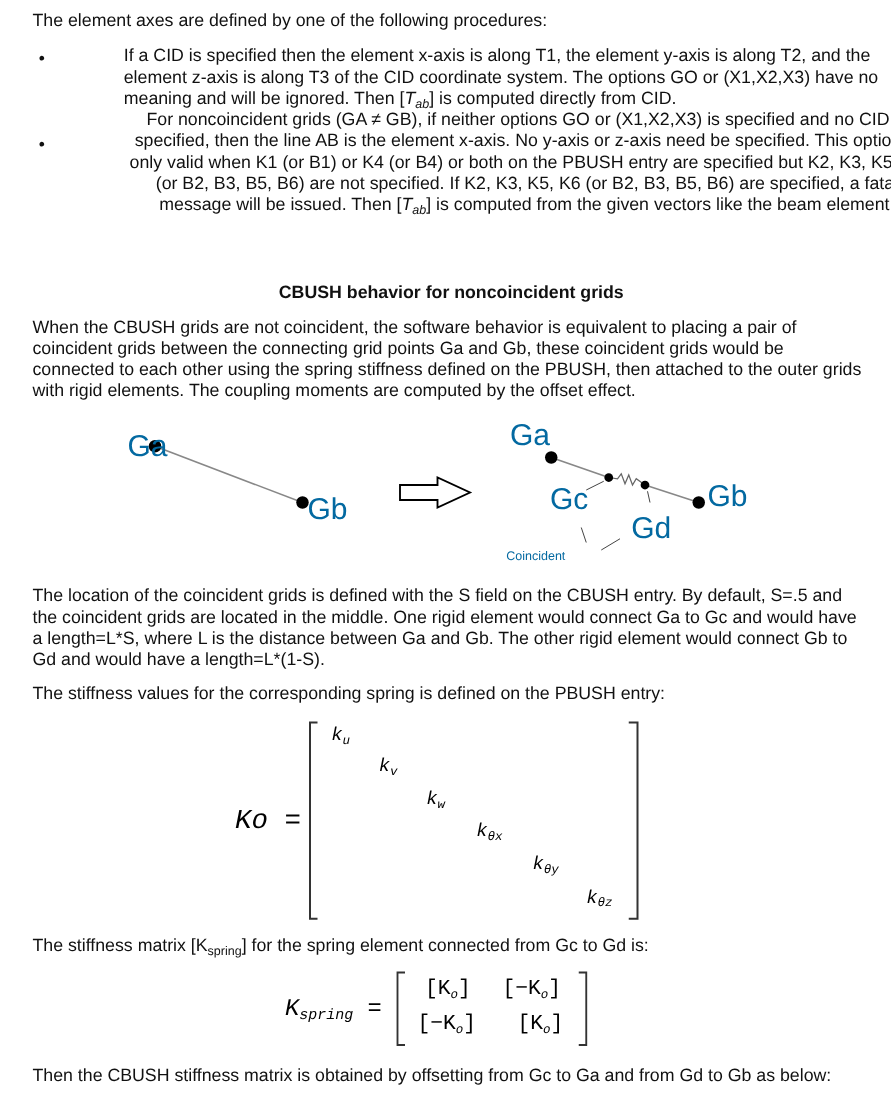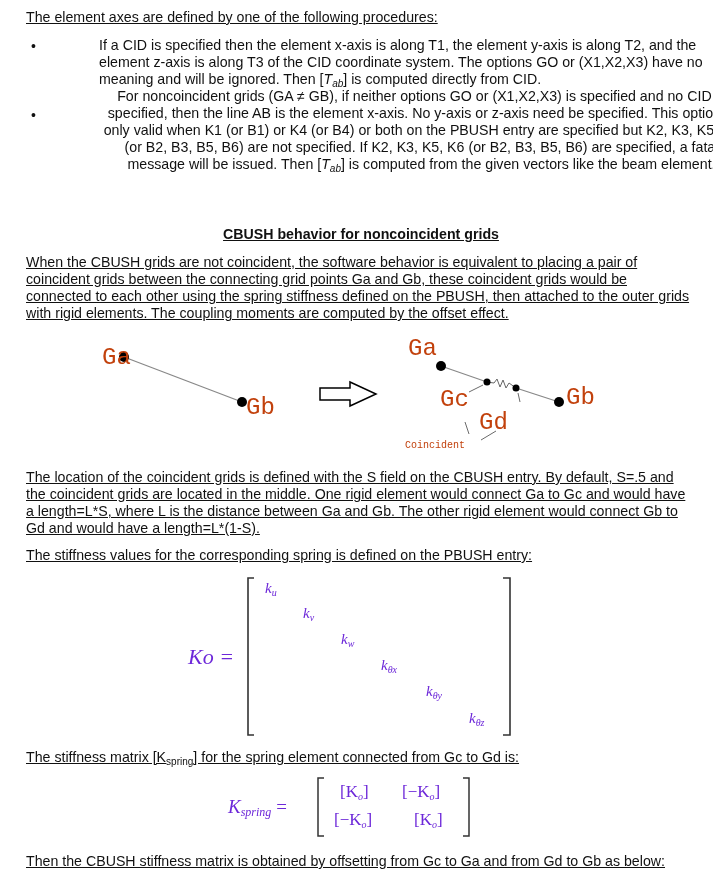--- a/index.html
+++ b/index.html
@@ -1,26 +1,26 @@
 <!DOCTYPE html>
 <html><head>
 <meta charset="utf-8">
 <style>
   html, body { margin:0; padding:0; background:#fff; }
   body { width:713px; height:890px; position:relative; overflow:hidden;
          font-family:"Liberation Sans", sans-serif; color:#111; font-size:14.2px; }
-  .p { position:absolute; left:26px; width:670px; line-height:17px; margin:0;text-decoration:underline; }
+  .p { position:absolute; left:26px; width:670px; line-height:17px; margin:0; }
   .bullet-dot { position:absolute; left:31px; font-size:14px; }
   .bullet-text { position:absolute; left:52px; width:645px; line-height:17px;margin-left:47px; }
   .h { font-weight:bold; }
   .ital { font-style:italic; }
   sub { font-size:10px; vertical-align:-3px; line-height:0; }
-  .math { font-family:Liberation Serif, serif; position:absolute; color:#6d28d9; }
+  .math { font-family:Liberation Mono, monospace; position:absolute; color:#000000; }
   .mi { font-style:italic; }
-  .diag-text { font-family:Liberation Mono, monospace; position:absolute; color:#c2410c; }
+  .diag-text { font-family:Liberation Sans, sans-serif; position:absolute; color:#0369a1; }
 </style>
 </head>
 <body>
 
 <p class="p" style="top:9px;">The element axes are defined by one of the following procedures:</p>
 
 <span class="bullet-dot" style="top:38px;">•</span>
 <div class="bullet-text" style="top:37px;">
   <span>If a CID is specified then the element x-axis is along T1, the element y-axis is along T2, and the element z-axis is along T3 of the CID coordinate system. The options GO or (X1,X2,X3) have no meaning and will be ignored. Then [</span><span class="ital">T</span><sub class="ital">ab</sub><span>] is computed directly from CID.</span>
 </div>
@@ -52,21 +52,21 @@
     <circle cx="559" cy="72" r="5" fill="#000"></circle>
     <line x1="469" y1="62" x2="483" y2="55" stroke="#444" stroke-width="0.8"></line>
     <line x1="518" y1="63" x2="520" y2="72" stroke="#444" stroke-width="0.8"></line>
     <line x1="465" y1="92" x2="469" y2="104" stroke="#444" stroke-width="0.8"></line>
     <line x1="481" y1="110" x2="496" y2="101" stroke="#444" stroke-width="0.8"></line>
   </svg>
   <span class="diag-text" style="left:102px;top:14px;font-size:24px;">Ga</span>
   <span class="diag-text" style="left:246px;top:64px;font-size:24px;">Gb</span>
   <span class="diag-text" style="left:408px;top:5px;font-size:24px;">Ga</span>
   <span class="diag-text" style="left:440px;top:56px;font-size:24px;">Gc</span>
-  <span class="diag-text" style="left:479px;top:79px;font-size:24px;text-align:center;">Gd</span>
+  <span class="diag-text" style="left:505px;top:79px;font-size:24px;text-align:center;">Gd</span>
   <span class="diag-text" style="left:566px;top:54px;font-size:24px;">Gb</span>
   <span class="diag-text" style="left:405px;top:110px;font-size:10px;">Coincident</span>
 </div>
 
 <p class="p" style="top:469px;">The location of the coincident grids is defined with the S field on the CBUSH entry. By default, S=.5 and the coincident grids are located in the middle. One rigid element would connect Ga to Gc and would have a length=L*S, where L is the distance between Ga and Gb. The other rigid element would connect Gb to Gd and would have a length=L*(1-S).</p>
 
 <p class="p" style="top:547px;">The stiffness values for the corresponding spring is defined on the PBUSH entry:</p>
 
 <div style="position:absolute;left:0;top:575px;width:713px;height:165px;">
   <span class="math" style="left:188px;top:69px;font-size:22px;"><span class="mi">Ko =</span></span>

